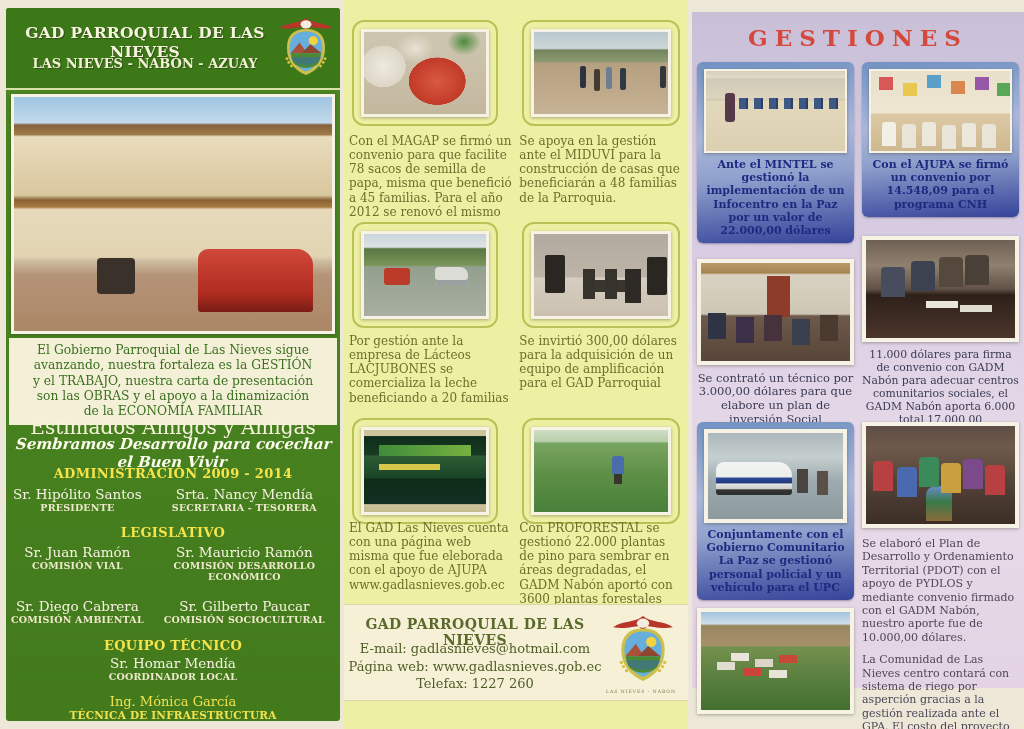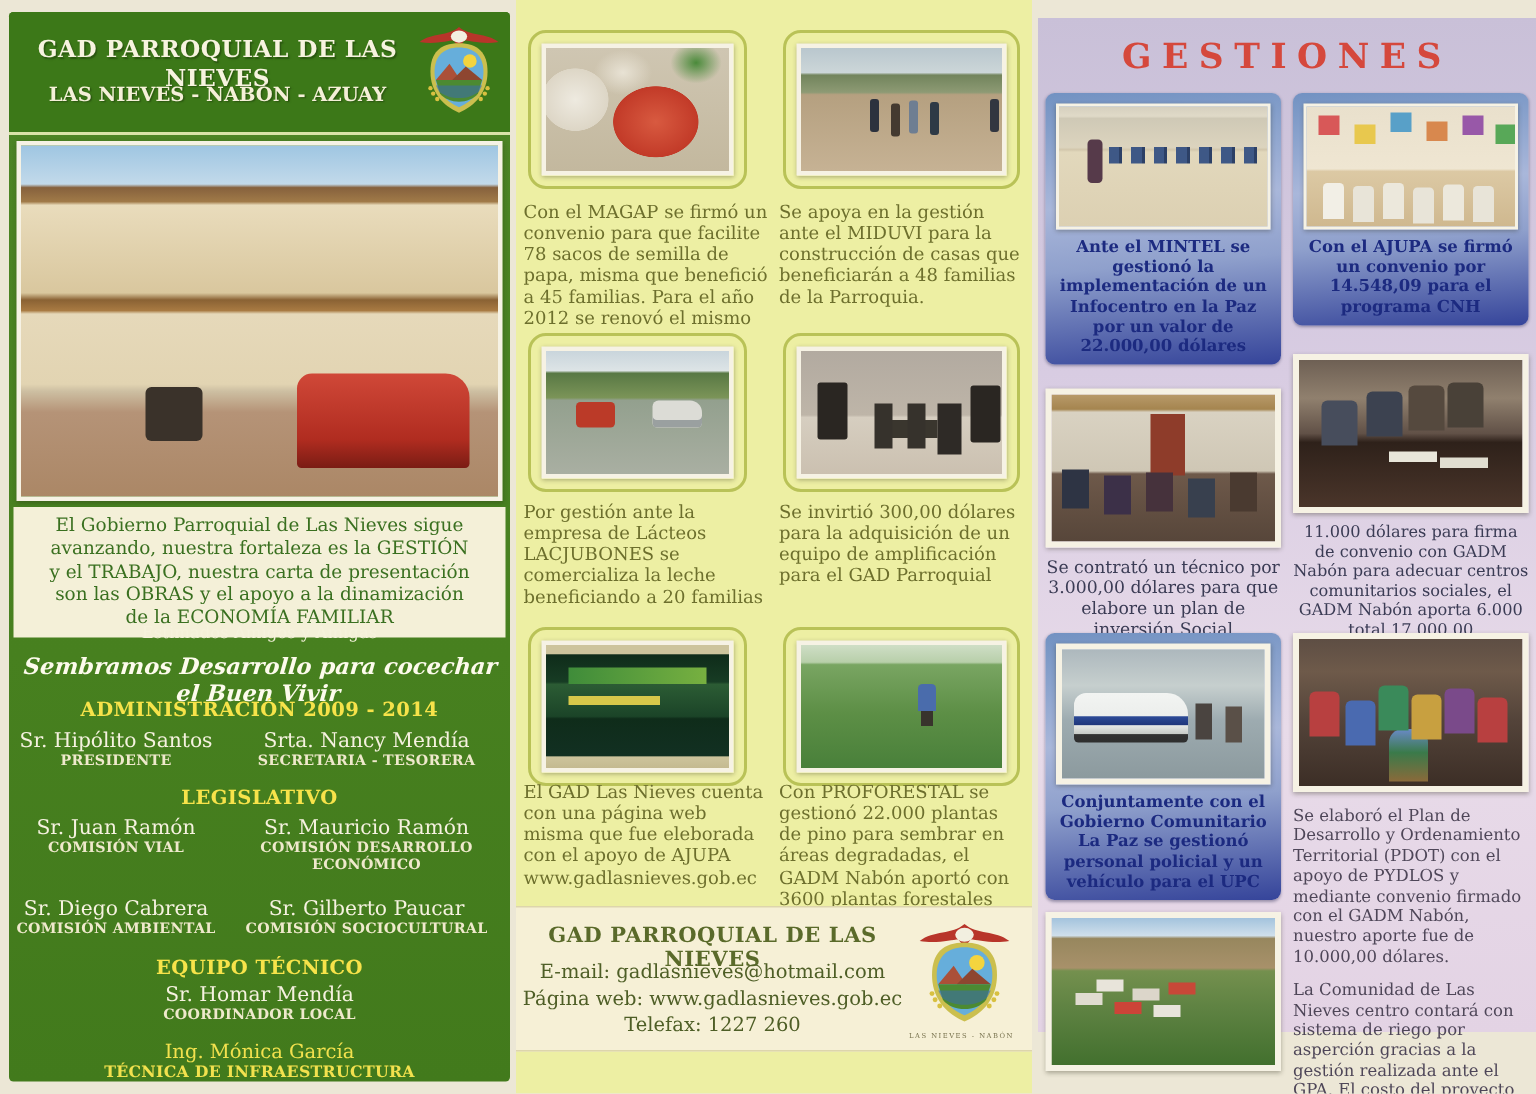--- a/index.html
+++ b/index.html
@@ -13,21 +13,21 @@
   .photo{position:relative;overflow:hidden;border:3px solid #f6f2e4;box-shadow:0 1px 3px rgba(40,40,20,.35);background:#c8c0b0}
   .photo::before,.photo::after{content:""}
 
   
   .lp-header{position:absolute;top:0;left:0;right:0;height:82px;background:#3c7818;border-bottom:2px solid #d9e2a8;border-radius:3px 3px 0 0}
   .lp-title{position:absolute;top:15px;left:6px;right:62px;text-align:center;font-size:15.5px;font-weight:bold;color:#f7f3df;letter-spacing:.3px;text-shadow:1px 1px 1px #2a5410}
   .lp-subtitle{position:absolute;top:48px;left:6px;right:62px;text-align:center;font-size:13px;font-weight:bold;color:#f5f0d8;text-shadow:1px 1px 1px #2a5410}
   .lp-crest{position:absolute;top:3px;right:5px;width:58px;height:72px}
   .lp-photo{position:absolute;top:86px;left:5px;right:5px;height:240px}
   .lp-intro{position:absolute;top:330px;left:3px;right:3px;background:#f4f0d8;color:#3a7020;font-size:12.3px;line-height:1.25;text-align:center;padding:5px 20px}
-  .lp-greeting{position:absolute;top:407px;left:0;right:0;text-align:center;color:#f6f2dc;font-size:11px}
+  .lp-greeting{position:absolute;top:407px;left:0;right:0;text-align:center;color:#f6f2dc;font-size:20px}
   .lp-motto{position:absolute;top:427px;left:0;right:0;text-align:center;color:#fdfbec;font-size:15px;font-style:italic;font-weight:bold;transform:skewX(-5deg)}
   .lp-h{position:absolute;left:0;right:0;text-align:center;color:#f7e34a;font-size:13px;font-weight:bold;letter-spacing:.3px}
   .h-admin{top:458px}.h-leg{top:517px}.h-tec{top:630px}
   .m-row{position:absolute;left:0;right:0;display:flex}
   .row-admin{top:478px}.row-leg1{top:536px}.row-leg2{top:590px}.row-tec{top:647px}
   .member{flex:1;text-align:center;padding:0 2px}
   .member.wide{flex:1.35}
   .m-name{color:#f6f2e0;font-size:13.5px}
   .m-role{color:#efe9cc;font-size:9.5px;font-weight:bold;letter-spacing:.2px}
   .m-footer{position:absolute;top:686px;left:0;right:0;text-align:center}

